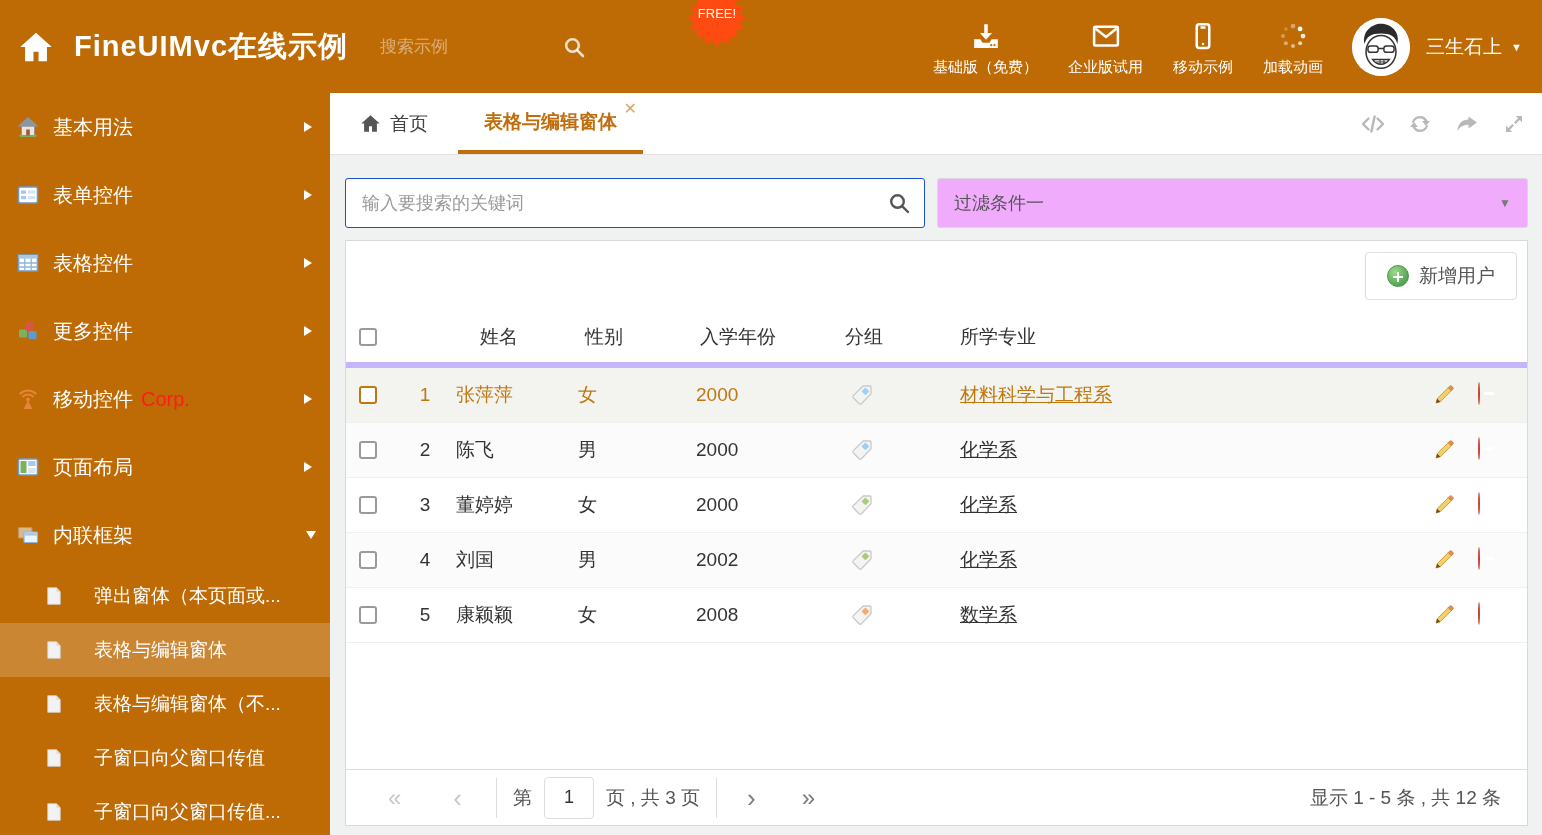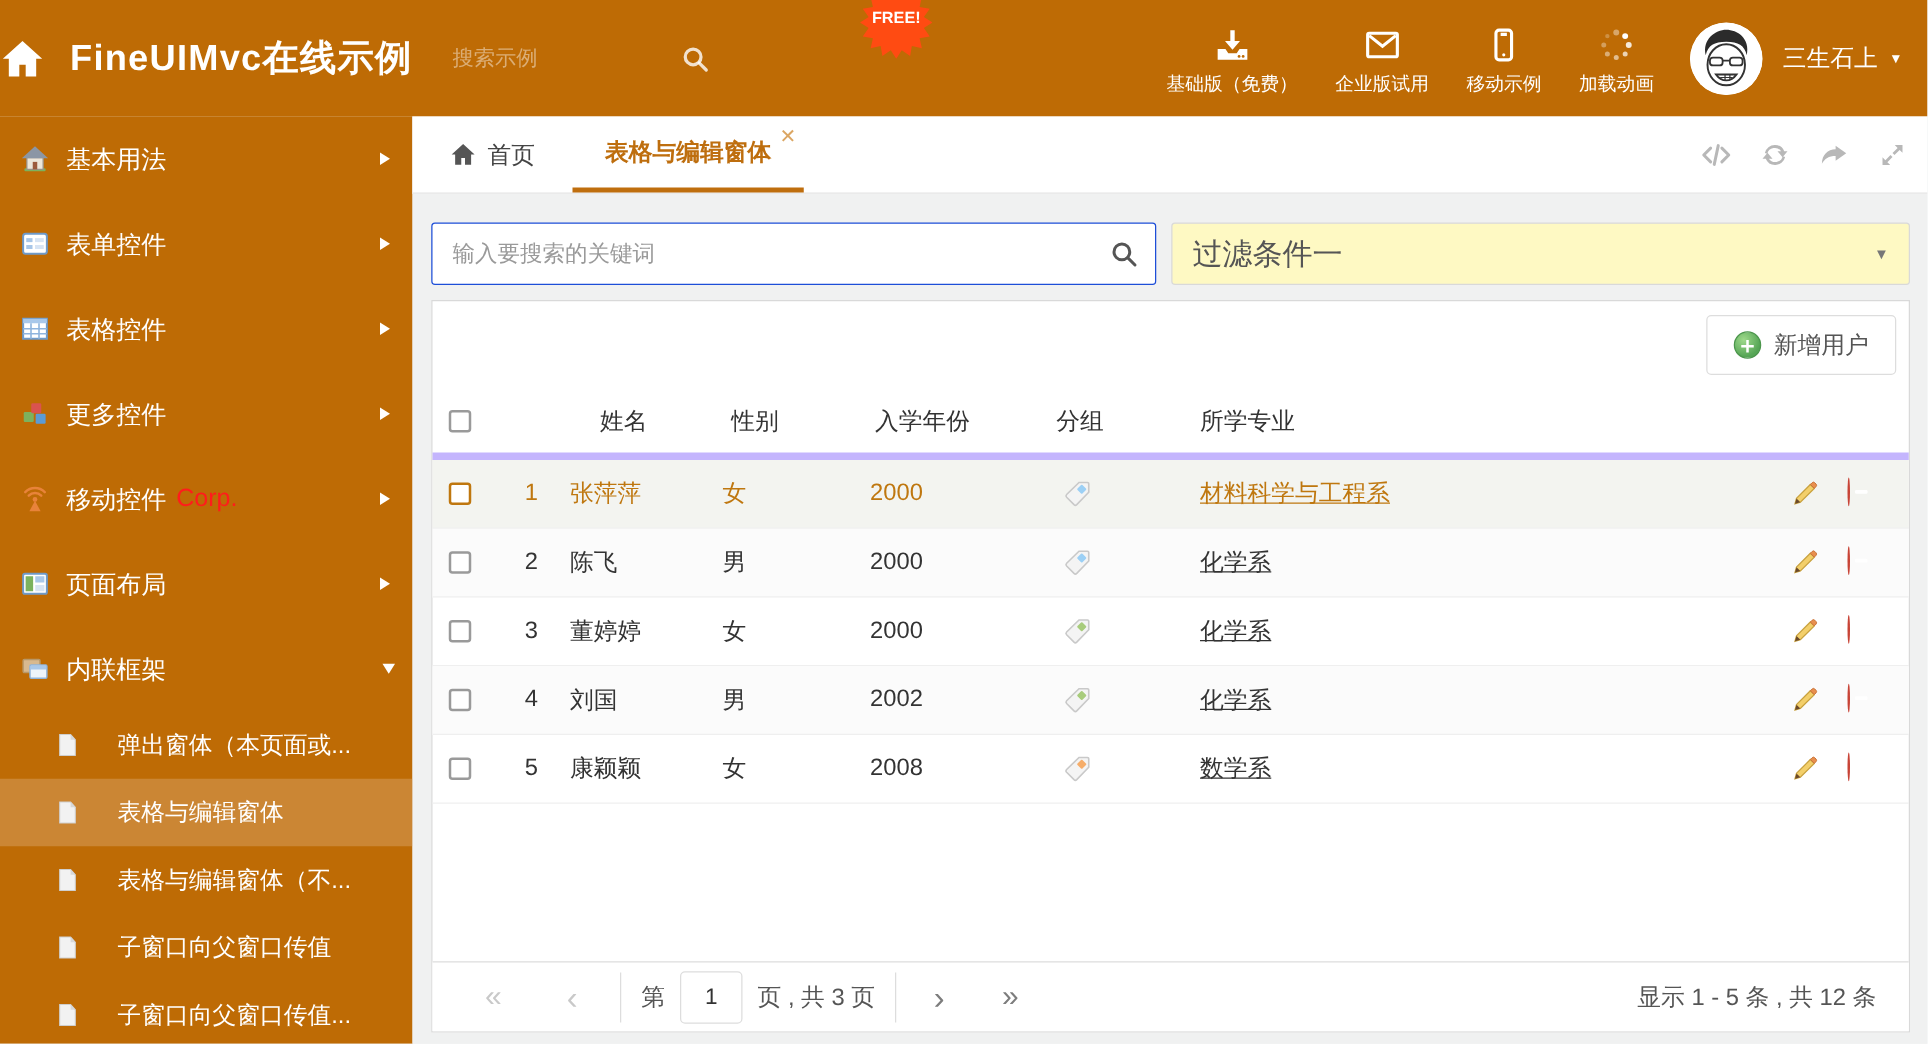--- a/index.html
+++ b/index.html
@@ -2,29 +2,29 @@
 <html><head>
 <meta charset="utf-8">
 <style>
   *{margin:0;padding:0;box-sizing:border-box;}
   html,body{width:1542px;height:835px;overflow:hidden;}
   body{font-family:"Liberation Sans","DejaVu Sans",sans-serif;background:#f0f1f1;position:relative;}
   svg{display:block;}
 
   
   .header{position:absolute;left:0;top:0;width:1542px;height:93px;background:#be6b05;display:flex;align-items:center;z-index:10;}
-  .brand{display:flex;align-items:center;cursor:pointer;}
+  .brand{display:flex;align-items:center;padding-left:18px;cursor:pointer;}
   .brand-home{width:36px;height:36px;color:#fff;}
   .brand-title{color:#fff;font-size:29px;font-weight:bold;margin-left:20px;letter-spacing:1px;}
   .hsearch{display:flex;align-items:center;margin-left:32px;}
   .hsearch input{width:150px;background:transparent;border:none;outline:none;font-size:17px;color:#fff;}
   .hsearch input::placeholder{color:rgba(255,255,255,.45);}
   .hsearch .hsearch-icon{width:24px;height:24px;color:rgba(255,255,255,.8);margin-left:32px;cursor:pointer;}
   .free-badge{position:absolute;left:688px;top:-11px;width:58px;height:58px;pointer-events:none;}
-  .free-badge .free-text{position:absolute;left:0;top:17px;width:58px;text-align:center;color:#fff;font-size:13px;font-weight:bold;}
+  .free-badge .free-text{position:absolute;left:0;top:17px;width:58px;text-align:center;color:#fff;font-size:13px;font-weight:normal;}
   .hnav{margin-left:auto;display:flex;align-items:center;justify-content:space-between;}
   .nav-item{display:flex;flex-direction:column;align-items:center;padding:0 15px;cursor:pointer;color:#fff;}
   .nav-icon{height:34px;display:flex;align-items:flex-end;}
   .nav-icon svg{width:30px;height:30px;color:#fff;}
   .nav-label{font-size:15px;margin-top:7px;white-space:nowrap;}
   .huser{display:flex;align-items:center;margin:0 20px 0 14px;cursor:pointer;}
   .avatar{width:58px;height:58px;border-radius:50%;background:#fff;overflow:hidden;flex:none;}
   .huser-name{color:#fff;font-size:19px;margin-left:16px;white-space:nowrap;}
   .huser-caret{margin-left:9px;color:#fff;font-size:11px;}
   .huser-caret::before{content:"▼";}
@@ -53,21 +53,21 @@
   .tab-close{position:absolute;top:6px;right:6px;color:#dba663;font-size:16px;font-weight:bold;cursor:pointer;}
   .tab-close::before{content:"✕";}
   .tab-actions{margin-left:auto;margin-right:16px;display:flex;align-items:center;gap:23px;color:#b8b8b8;}
   .tab-actions .ticon{width:24px;height:24px;cursor:pointer;}
   .tab-actions svg{width:24px;height:24px;}
 
   .search-box{position:absolute;left:15px;top:85px;width:580px;height:50px;}
   .search-box input{width:100%;height:100%;border:1px solid #1d4ed8;border-radius:3px;background:#fff;padding:0 50px 0 16px;font-size:18px;color:#555;outline:none;}
   .search-box input::placeholder{color:#9a9a9a;}
   .search-box .sicon{position:absolute;right:14px;top:13px;width:24px;height:24px;color:#555;cursor:pointer;}
-  .filter-select{position:absolute;left:607px;top:85px;width:591px;height:50px;border:1px solid #d9d9d9;border-radius:3px;background:#fef9c3;display:flex;align-items:center;padding:0 16px;font-size:24px;color:#555;cursor:pointer;}
+  .filter-select{position:absolute;left:607px;top:85px;width:591px;height:50px;border:1px solid #d9d9d9;border-radius:3px;background:#f0abfc;display:flex;align-items:center;padding:0 16px;font-size:18px;color:#555;cursor:pointer;}
   .filter-caret{margin-left:auto;color:#777;font-size:12px;}
   .filter-caret::before{content:"▼";}
 
   .panel{position:absolute;left:15px;top:147px;width:1183px;height:586px;background:#fff;border:1px solid #d9d9d9;}
   .toolbar{height:70px;position:relative;}
   .btn{position:absolute;top:11px;height:48px;display:flex;align-items:center;gap:10px;padding:0 21px;background:#fff;border:1px solid #ddd;border-radius:4px;font-size:19px;color:#555;cursor:pointer;}
   .btn-delete{left:10px;}
   .btn-add{right:10px;}
 
   .minus-circle,.plus-circle{width:22px;height:22px;border-radius:50%;position:relative;flex:none;}

